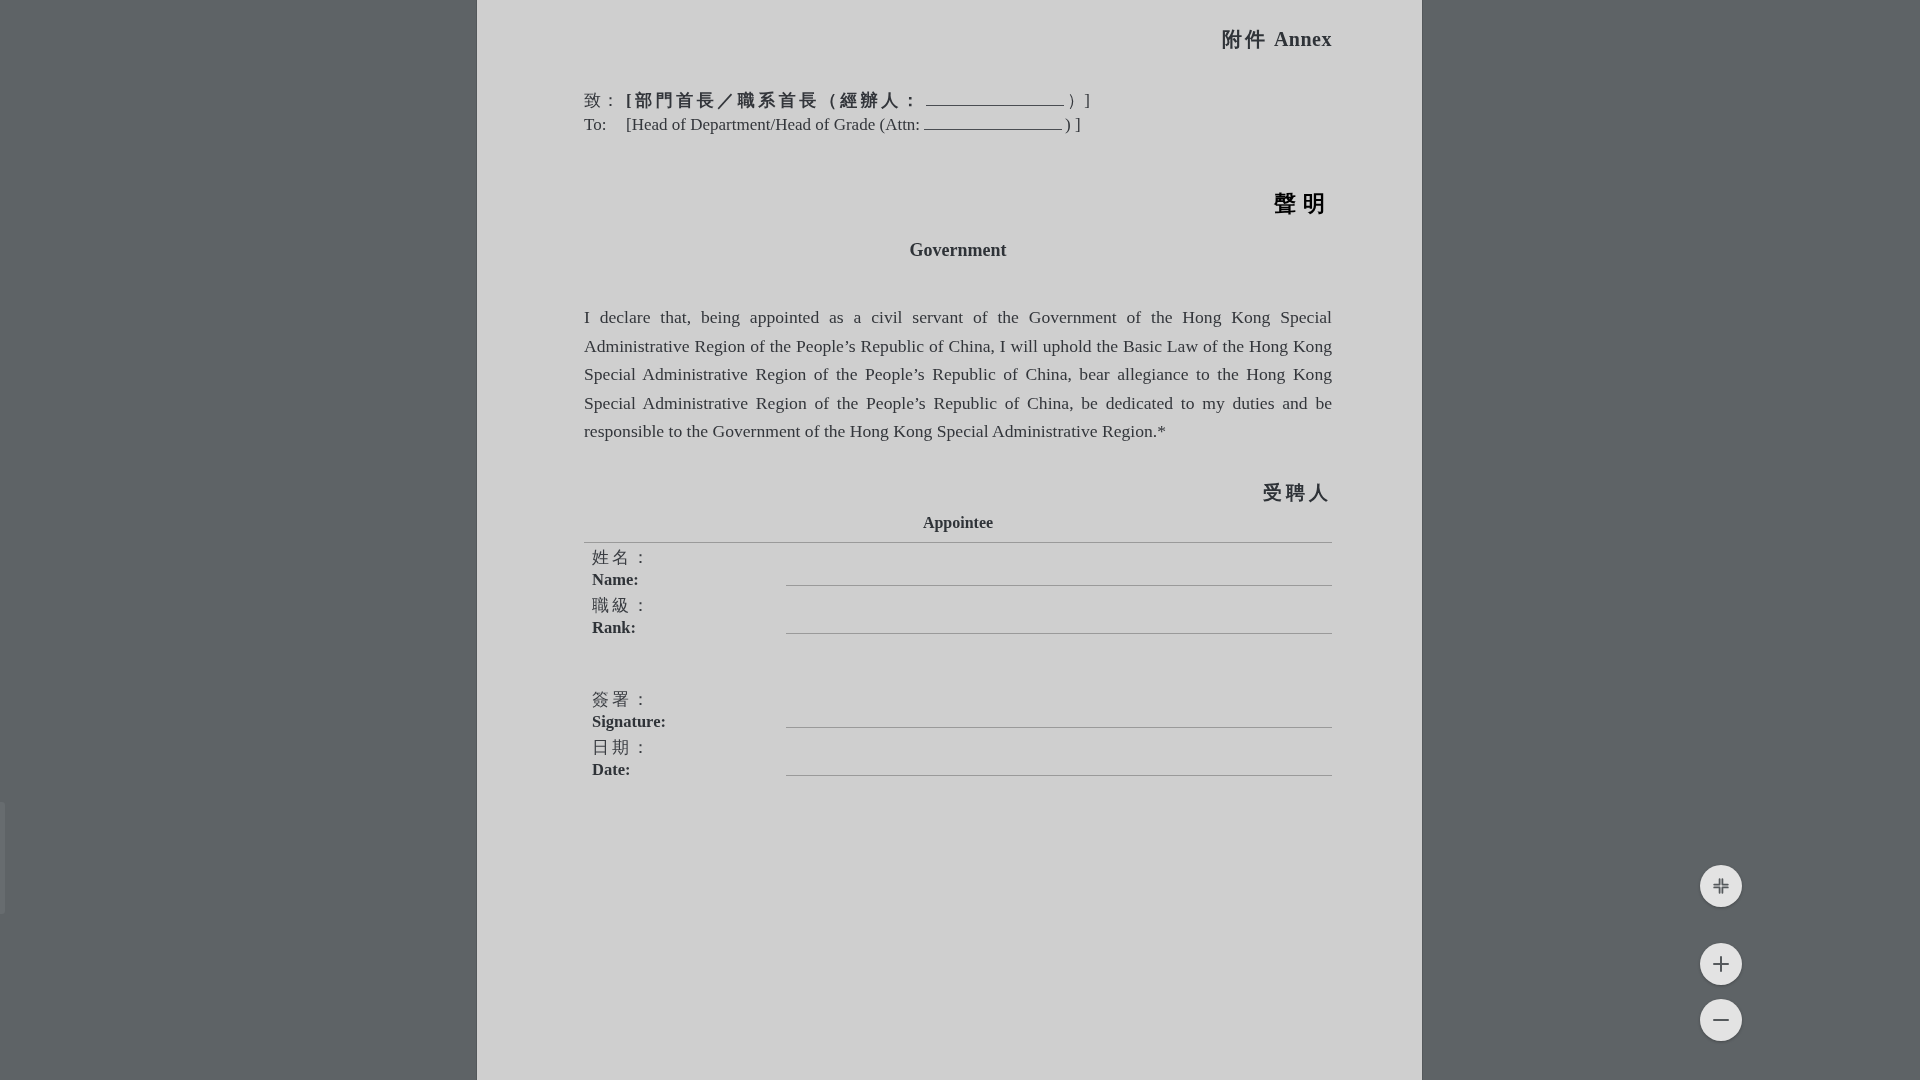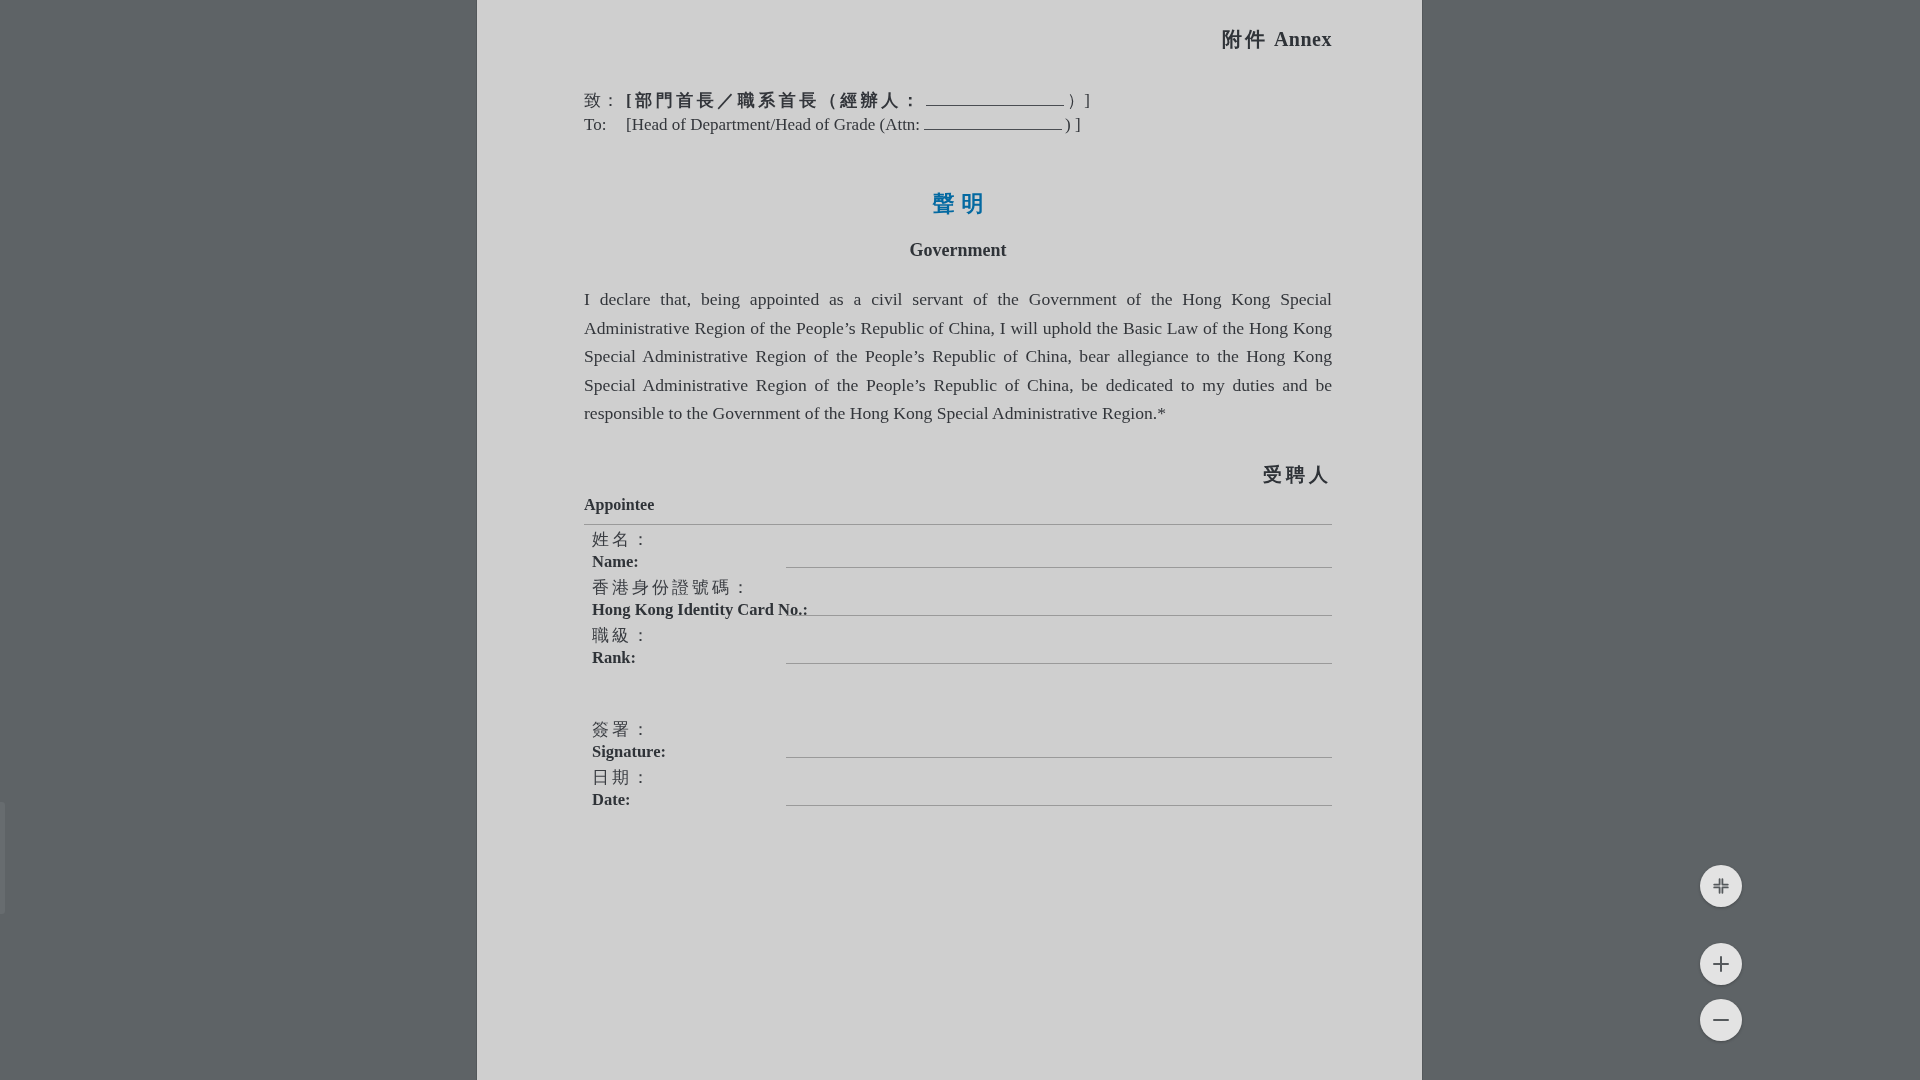--- a/index.html
+++ b/index.html
@@ -96,66 +96,67 @@
     display: inline-block;
     border-bottom: 1.4px solid #4a4d52;
     width: 138px;
     height: 0;
     margin: 0 3px -1px 4px;
     vertical-align: baseline;
   }
 
   
   .decl-heading-cjk {
-    text-align: center;
+    text-align: right;
     font-weight: bold;
     font-size: 22px;
     letter-spacing: 7px;
     margin-top: 52px;
     padding-left: 7px;
-    color: #0369a1;
+    color: #000000;
   }
   .decl-heading-en {
     text-align: center;
     font-weight: bold;
     font-size: 18px;
     margin-top: 21px;
     color: #2f3338;
   }
 
   
   .para-cjk {
     margin-top: 47px;
     font-size: 18.5px;
     line-height: 1.63;
     text-align: justify;
     text-align-last: left;
     letter-spacing: 1.3px;
     color: #3a3d42;
   }
   .para-en {
-    margin-top: 24px;
+    margin-top: 42px;
     font-size: 17.6px;
     line-height: 1.62;
     text-align: justify;
     text-align-last: left;
     color: #33363b;
   }
 
   
   .appointee-cjk {
     text-align: right;
     font-weight: bold;
     font-size: 19px;
     letter-spacing: 4px;
     margin-top: 34px;
     padding-left: 4px;
     color: #2f3338;
   }
   .appointee-en {
+    text-align: center;
     font-weight: bold;
     font-size: 16px;
     margin-top: 8px;
     color: #2f3338;
   }
 
   
   .section-rule {
     width: 100%;
     height: 0;
@@ -281,27 +282,20 @@
         <div class="fields">
 
           <div class="field">
             <div class="field-labels">
               <div class="field-label-cjk">姓名：</div>
               <div class="field-label-en">Name:</div>
             </div>
             <div class="field-rule" id="rule-name"></div>
           </div>
 
-          <div class="field">
-            <div class="field-labels">
-              <div class="field-label-cjk">香港身份證號碼：</div>
-              <div class="field-label-en">Hong Kong Identity Card No.:</div>
-            </div>
-            <div class="field-rule" id="rule-hkid"></div>
-          </div>
 
           <div class="field">
             <div class="field-labels">
               <div class="field-label-cjk">職級：</div>
               <div class="field-label-en">Rank:</div>
             </div>
             <div class="field-rule" id="rule-rank"></div>
           </div>
 
           <div class="sig-gap"></div>

